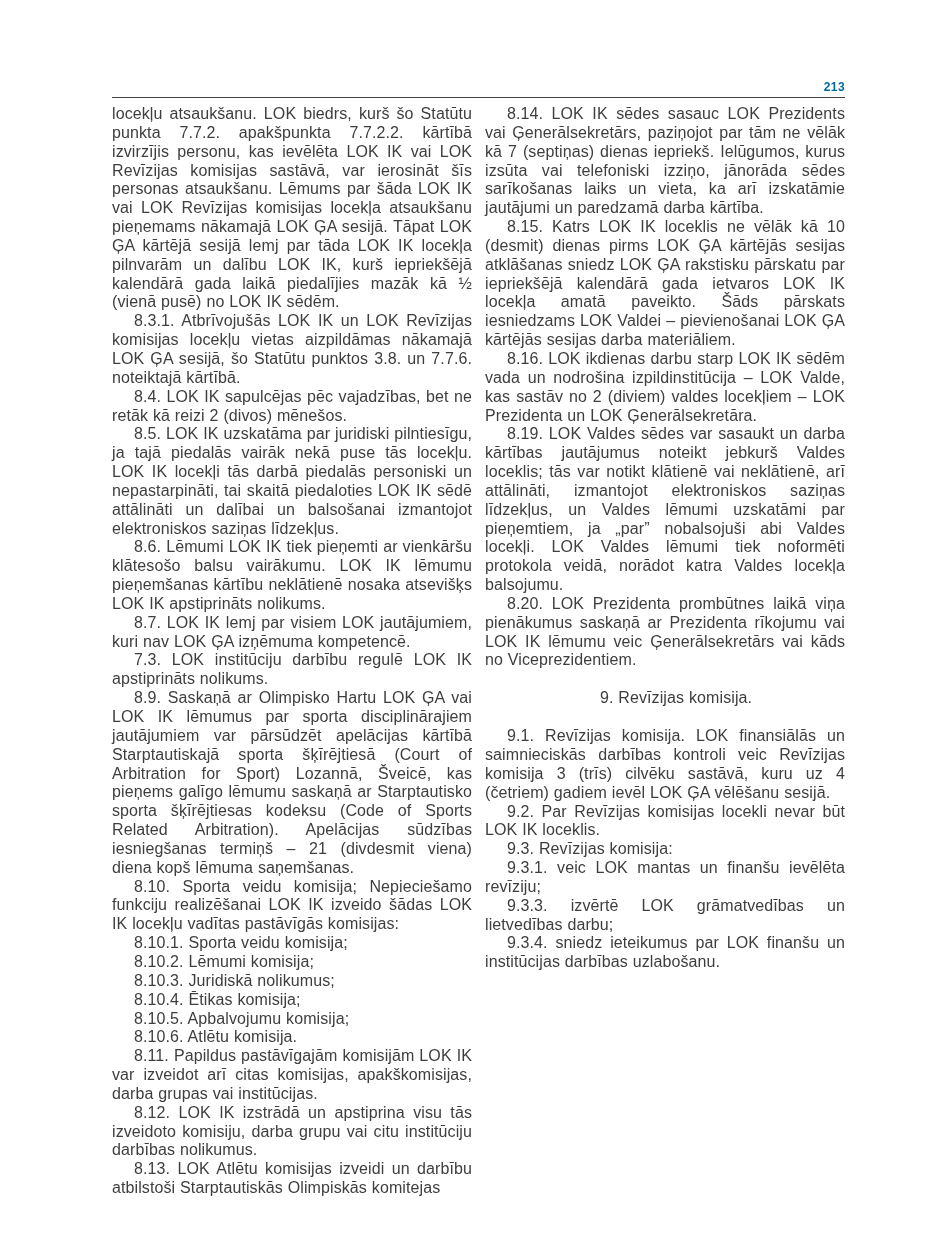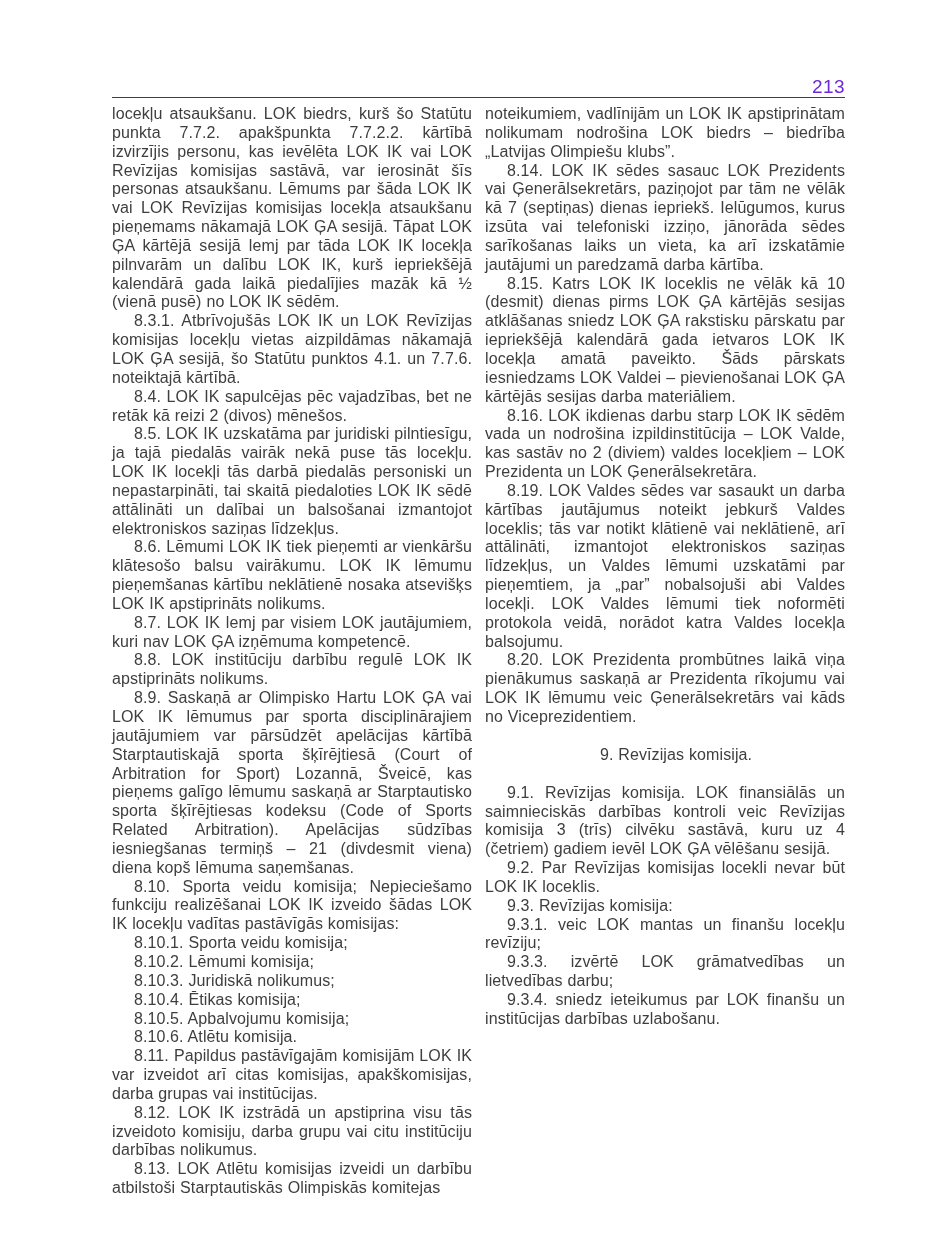--- a/index.html
+++ b/index.html
@@ -18,24 +18,25 @@
     position: absolute;
     left: 0; top: 0;
     width: 930px;
     height: 1240px;
     background: #ffffff;
   }
   .page-number {
     position: absolute;
     top: 79px;
     right: 85px;
-    font-size: 19px;
+    font-size: 12px;
     letter-spacing: 0.4px;
-    color: #6d28d9;
+    color: #0369a1;
     line-height: 16px;
+    font-weight: bold;
   }
   .header-rule {
     position: absolute;
     top: 97px;
     left: 112px;
     width: 733px;
     height: 0;
     border-top: 1.6px solid #3f3f3f;
   }
   .columns {
@@ -70,47 +71,46 @@
 </style>
 </head>
 <body>
 
 <div class="page">
   <div class="page-number">213</div>
   <div class="header-rule"></div>
   <div class="columns">
     <div class="col">
         <p>locekļu atsaukšanu. LOK biedrs, kurš šo Statūtu punkta 7.7.2. apakšpunkta 7.7.2.2. kārtībā izvirzījis personu, kas ievēlēta LOK IK vai LOK Revīzijas komisijas sastāvā, var ierosināt šīs personas atsaukšanu. Lēmums par šāda LOK IK vai LOK Revīzijas komisijas locekļa atsaukšanu pieņemams nākamajā LOK ĢA sesijā. Tāpat LOK ĢA kārtējā sesijā lemj par tāda LOK IK locekļa pilnvarām un dalību LOK IK, kurš iepriekšējā kalendārā gada laikā piedalījies mazāk kā ½ (vienā pusē) no LOK IK sēdēm.</p>
-        <p class="indent">8.3.1. Atbrīvojušās LOK IK un LOK Revīzijas komisijas locekļu vietas aizpildāmas nākamajā LOK ĢA sesijā, šo Statūtu punktos 4.1. un 7.7.6. noteiktajā kārtībā.</p>
+        <p class="indent">8.3.1. Atbrīvojušās LOK IK un LOK Revīzijas komisijas locekļu vietas aizpildāmas nākamajā LOK ĢA sesijā, šo Statūtu punktos 3.8. un 7.7.6. noteiktajā kārtībā.</p>
         <p class="indent">8.4. LOK IK sapulcējas pēc vajadzības, bet ne retāk kā reizi 2 (divos) mēnešos.</p>
         <p class="indent">8.5. LOK IK uzskatāma par juridiski pilntiesīgu, ja tajā piedalās vairāk nekā puse tās locekļu. LOK IK locekļi tās darbā piedalās personiski un nepastarpināti, tai skaitā piedaloties LOK IK sēdē attālināti un dalībai un balsošanai izmantojot elektroniskos saziņas līdzekļus.</p>
         <p class="indent">8.6. Lēmumi LOK IK tiek pieņemti ar vienkāršu klātesošo balsu vairākumu. LOK IK lēmumu pieņemšanas kārtību neklātienē nosaka atsevišķs LOK IK apstiprināts nolikums.</p>
         <p class="indent">8.7. LOK IK lemj par visiem LOK jautājumiem, kuri nav LOK ĢA izņēmuma kompetencē.</p>
-        <p class="indent">8.8. LOK institūciju darbību regulē LOK IK apstiprināts nolikums.</p>
+        <p class="indent">7.3. LOK institūciju darbību regulē LOK IK apstiprināts nolikums.</p>
         <p class="indent">8.9. Saskaņā ar Olimpisko Hartu LOK ĢA vai LOK IK lēmumus par sporta disciplinārajiem jautājumiem var pārsūdzēt apelācijas kārtībā Starptautiskajā sporta šķīrējtiesā (Court of Arbitration for Sport) Lozannā, Šveicē, kas pieņems galīgo lēmumu saskaņā ar Starptautisko sporta šķīrējtiesas kodeksu (Code of Sports Related Arbitration). Apelācijas sūdzības iesniegšanas termiņš – 21 (divdesmit viena) diena kopš lēmuma saņemšanas.</p>
         <p class="indent">8.10. Sporta veidu komisija; Nepieciešamo funkciju realizēšanai LOK IK izveido šādas LOK IK locekļu vadītas pastāvīgās komisijas:</p>
         <p class="indent">8.10.1. Sporta veidu komisija;</p>
         <p class="indent">8.10.2. Lēmumi komisija;</p>
         <p class="indent">8.10.3. Juridiskā nolikumus;</p>
         <p class="indent">8.10.4. Ētikas komisija;</p>
         <p class="indent">8.10.5. Apbalvojumu komisija;</p>
         <p class="indent">8.10.6. Atlētu komisija.</p>
         <p class="indent">8.11. Papildus pastāvīgajām komisijām LOK IK var izveidot arī citas komisijas, apakškomisijas, darba grupas vai institūcijas.</p>
         <p class="indent">8.12. LOK IK izstrādā un apstiprina visu tās izveidoto komisiju, darba grupu vai citu institūciju darbības nolikumus.</p>
         <p class="indent">8.13. LOK Atlētu komisijas izveidi un darbību atbilstoši Starptautiskās Olimpiskās komitejas</p>
       </div>
     <div class="col">
-        <p>noteikumiem, vadlīnijām un LOK IK apstiprinātam nolikumam nodrošina LOK biedrs – biedrība „Latvijas Olimpiešu klubs”.</p>
         <p class="indent">8.14. LOK IK sēdes sasauc LOK Prezidents vai Ģenerālsekretārs, paziņojot par tām ne vēlāk kā 7 (septiņas) dienas iepriekš. Ielūgumos, kurus izsūta vai telefoniski izziņo, jānorāda sēdes sarīkošanas laiks un vieta, ka arī izskatāmie jautājumi un paredzamā darba kārtība.</p>
         <p class="indent">8.15. Katrs LOK IK loceklis ne vēlāk kā 10 (desmit) dienas pirms LOK ĢA kārtējās sesijas atklāšanas sniedz LOK ĢA rakstisku pārskatu par iepriekšējā kalendārā gada ietvaros LOK IK locekļa amatā paveikto. Šāds pārskats iesniedzams LOK Valdei – pievienošanai LOK ĢA kārtējās sesijas darba materiāliem.</p>
         <p class="indent">8.16. LOK ikdienas darbu starp LOK IK sēdēm vada un nodrošina izpildinstitūcija – LOK Valde, kas sastāv no 2 (diviem) valdes locekļiem – LOK Prezidenta un LOK Ģenerālsekretāra.</p>
         <p class="indent">8.19. LOK Valdes sēdes var sasaukt un darba kārtības jautājumus noteikt jebkurš Valdes loceklis; tās var notikt klātienē vai neklātienē, arī attālināti, izmantojot elektroniskos saziņas līdzekļus, un Valdes lēmumi uzskatāmi par pieņemtiem, ja „par” nobalsojuši abi Valdes locekļi. LOK Valdes lēmumi tiek noformēti protokola veidā, norādot katra Valdes locekļa balsojumu.</p>
         <p class="indent">8.20. LOK Prezidenta prombūtnes laikā viņa pienākumus saskaņā ar Prezidenta rīkojumu vai LOK IK lēmumu veic Ģenerālsekretārs vai kāds no Viceprezidentiem.</p>
         <p class="indent gap">9. Revīzijas komisija.</p>
         <p class="indent">9.1. Revīzijas komisija. LOK finansiālās un saimnieciskās darbības kontroli veic Revīzijas komisija 3 (trīs) cilvēku sastāvā, kuru uz 4 (četriem) gadiem ievēl LOK ĢA vēlēšanu sesijā.</p>
         <p class="indent">9.2. Par Revīzijas komisijas locekli nevar būt LOK IK loceklis.</p>
         <p class="indent">9.3. Revīzijas komisija:</p>
-        <p class="indent">9.3.1. veic LOK mantas un finanšu locekļu revīziju;</p>
+        <p class="indent">9.3.1. veic LOK mantas un finanšu ievēlēta revīziju;</p>
         <p class="indent">9.3.3. izvērtē LOK grāmatvedības un lietvedības darbu;</p>
         <p class="indent">9.3.4. sniedz ieteikumus par LOK finanšu un institūcijas darbības uzlabošanu.</p>
       </div>
   </div>
 </div>
 
 </body></html>

